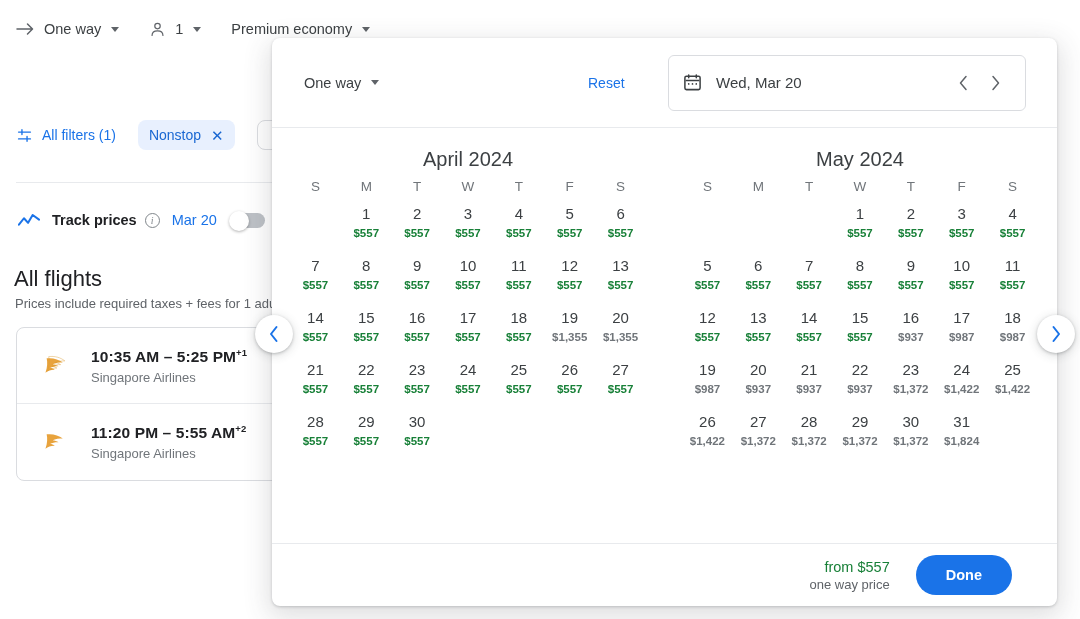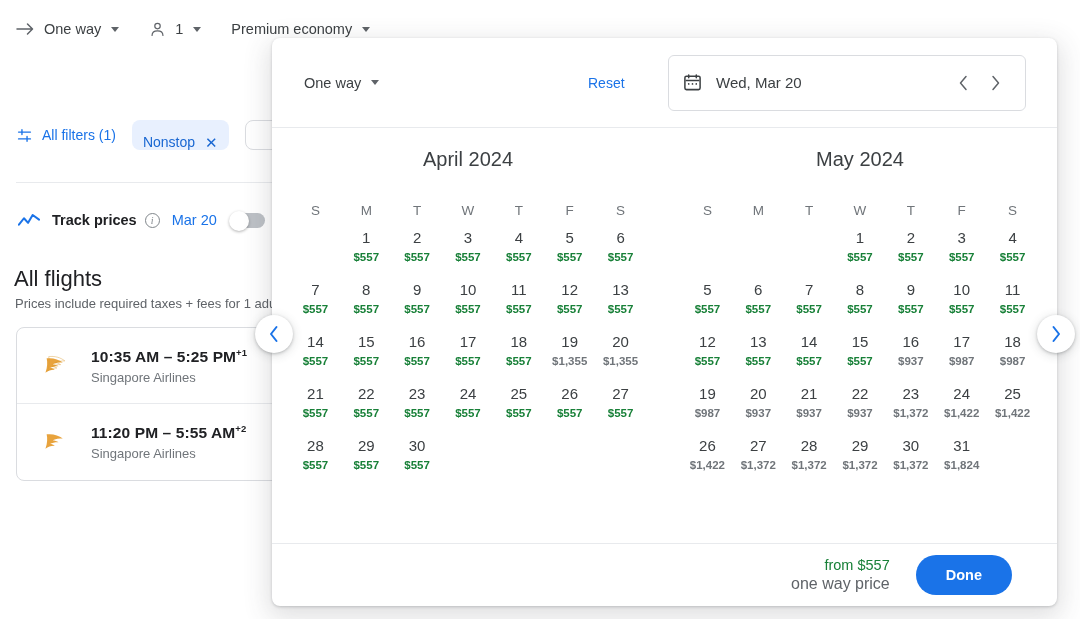--- a/index.html
+++ b/index.html
@@ -28,22 +28,22 @@
   .searchrow { position: absolute; left: 16px; top: 59px; width: 420px; height: 48px;
                border: 1px solid #dadce0; border-radius: 6px; background: #fff;
                display: flex; align-items: center; padding: 0 14px; }
   .searchrow .dot { width: 13px; height: 13px; border: 2px solid #3c4043; border-radius: 50%; flex: none; }
   .searchrow .txt { margin-left: 18px; font-size: 15.5px; color: #3c4043; }
 
   
   .chiprow { position: absolute; left: 16px; top: 120px; display: flex; align-items: center; height: 30px; }
   .allfilters { display: flex; align-items: center; color: #1a73e8; font-size: 14px; font-weight: 500; cursor: pointer; }
   .allfilters .lbl { margin-left: 9px; }
-  .chip { margin-left: 16px; height: 30px; background: #e8f0fe; color: #1967d2; border-radius: 8px;
-          display: flex; align-items: flex-end; padding: 0 11px; font-size: 14px; font-weight: 500; cursor: pointer; }
+  .chip { margin-left: 22px; height: 30px; background: #e8f0fe; color: #1967d2; border-radius: 8px;
+          display: flex; align-items: center; padding: 0 11px; font-size: 14px; font-weight: 500; cursor: pointer; }
   .chip .x { margin-left: 10px; font-size: 15px; line-height: 1; }
   .chip.ghost { background: #fff; border: 1px solid #dadce0; color: #3c4043; width: 120px; }
 
   
   .hr1 { position: absolute; left: 16px; top: 182px; width: 330px; height: 1px; background: #e8eaed; }
 
   
   .track { position: absolute; left: 18px; top: 198px; display: flex; align-items: flex-end; height: 30px; }
   .track .lbl { margin-left: 12px; font-size: 14.5px; font-weight: 600; color: #202124; }
   .infoc { margin-left: 8px; width: 15px; height: 15px; border: 1.3px solid #80868b; border-radius: 50%;
@@ -81,36 +81,36 @@
   .datefield { position: absolute; left: 396px; width: 358px; height: 56px; border: 1px solid #dadce0;
                border-radius: 6px; display: flex; align-items: center; padding: 0 14px; }
   .datefield .dtxt { margin-left: 14px; font-size: 15px; color: #3c4043; }
   .navarrows { margin-left: auto; display: flex; align-items: center; }
   .navarrows .na { width: 32px; height: 32px; display: flex; align-items: center; justify-content: center;
                    color: #5f6368; cursor: pointer; }
   .pdiv { height: 1px; background: #e8eaed; }
 
   .pbody { display: flex; padding: 20px 0 0 0; }
   .month { width: 392px; }
-  .mtitle { text-align: center; font-size: 20px; color: #3c4043; margin-bottom: 32px; }
+  .mtitle { text-align: center; font-size: 20px; color: #3c4043; margin-bottom: 8px; }
   .grid { display: grid; grid-template-columns: repeat(7, 1fr); padding: 0 18px; }
   .dow { text-align: center; font-size: 13.5px; color: #70757a; padding-bottom: 10px; }
   .cell { height: 52px; display: flex; flex-direction: column; align-items: center; justify-content: flex-start;
           cursor: pointer; }
   .cell.empty { cursor: default; }
   .cell .dnum { font-size: 15px; color: #3c4043; line-height: 20px; }
   .cell .dprice { font-size: 11.5px; font-weight: 600; line-height: 17px; margin-top: 1px; }
   .cheap { color: #188038; }
   .norm { color: #70757a; }
 
   .pfoot { position: absolute; left: 0; right: 0; bottom: 0; height: 63px; border-top: 1px solid #e8eaed;
            display: flex; align-items: center; justify-content: flex-end; padding-right: 45px; }
   .fromwrap { text-align: right; margin-right: 26px; }
   .fromp { font-size: 14.5px; color: #188038; font-weight: 500; }
-  .fromsub { font-size: 16px; color: #5f6368; margin-top: 2px; }
+  .fromsub { font-size: 13px; color: #5f6368; margin-top: 2px; }
   .done { background: #1a73e8; color: #fff; border: none; border-radius: 20px; height: 40px; padding: 0 30px;
           font-size: 14.5px; font-weight: 600; cursor: pointer; font-family: inherit; }
 
   
   .circ { position: absolute; width: 38px; height: 38px; border-radius: 50%; background: #fff;
           box-shadow: 0 1px 3px rgba(60,64,67,.3), 0 2px 8px 2px rgba(60,64,67,.12);
           display: flex; align-items: center; justify-content: center; color: #1a73e8; cursor: pointer; z-index: 5; }
   .circ.left { left: 255px; top: 315px; }
   .circ.right { left: 1037px; top: 315px; }
 </style>

